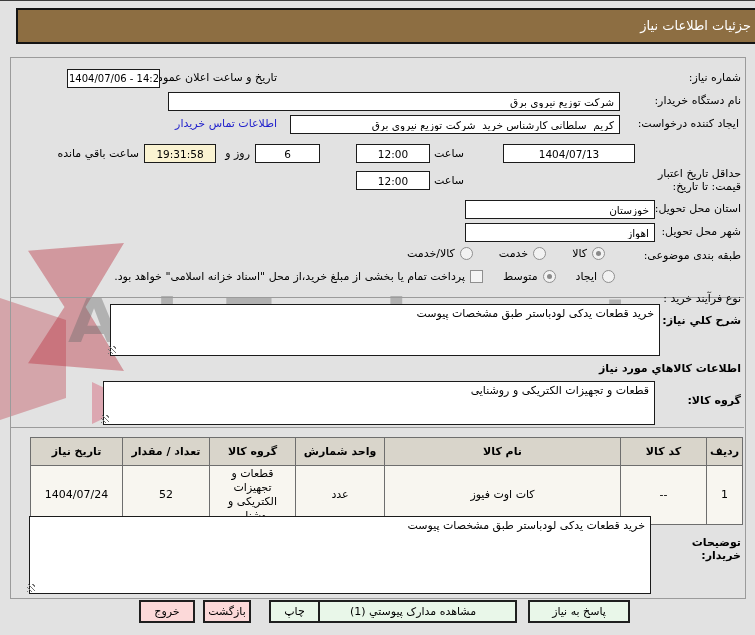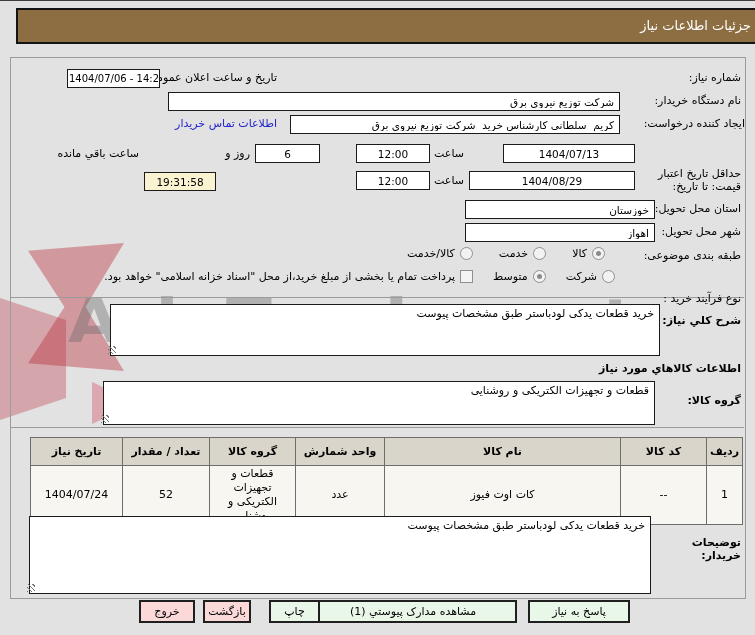--- a/index.html
+++ b/index.html
@@ -67,34 +67,33 @@
   <div class="hr" style="top:297px;"></div>
   <div class="hr" style="top:427px;"></div>
 
   <div class="abs lbl" style="right:14px;top:71px;">شماره نیاز:</div>
   <div class="abs lbl" style="right:478px;top:71px;">تاریخ و ساعت اعلان عمومی:</div>
   <input class="inp ctr" style="right: 595px; top: 69px; width: 93px; font-size: 10px; padding: 1px;" readonly="" value="1404/07/06 - 14:24">
 
   <div class="abs lbl" style="right:14px;top:94px;">نام دستگاه خریدار:</div>
   <input class="inp rt" style="right: 135px; top: 92px; width: 452px;" readonly="" value="شرکت توزیع نیروی برق">
 
-  <div class="abs lbl" style="right:10px;top:117px;">ایجاد کننده درخواست:</div>
+  <div class="abs lbl" style="right:16px;top:117px;">ایجاد کننده درخواست:</div>
   <input class="inp rt" style="right: 135px; top: 115px; width: 330px;" readonly="" value="کریم  سلطانی کارشناس خرید  شرکت توزیع نیروی برق">
   <div class="abs link" style="right:478px;top:117px;">اطلاعات تماس خریدار</div>
 
   <input class="inp ctr" style="right: 120px; top: 144px; width: 132px;" readonly="" value="1404/07/13">
   <div class="abs lbl" style="right:291px;top:147px;">ساعت</div>
   <input class="inp ctr" style="right: 325px; top: 144px; width: 74px;" readonly="" value="12:00">
   <input class="inp ctr" style="right: 435px; top: 144px; width: 65px;" readonly="" value="6">
   <div class="abs lbl" style="right:505px;top:147px;">روز و</div>
-  <input class="inp ctr yellow" style="right: 539px; top: 144px; width: 72px; margin-top: 28px;" readonly="" value="19:31:58">
+  <input class="inp ctr yellow" style="right: 539px; top: 144px; width: 72px;" readonly="" value="19:31:58">
   <div class="abs lbl" style="right:616px;top:147px;">ساعت باقي مانده</div>
 
   <div class="abs lbl wrap" style="right:14px;top:167px;width:105px;">حداقل تاریخ اعتبار قیمت: تا تاریخ:</div>
-  <input class="inp ctr" style="right: 120px; top: 171px; width: 166px;" readonly="" value="1404/08/29">
   <div class="abs lbl" style="right:291px;top:174px;">ساعت</div>
   <input class="inp ctr" style="right: 325px; top: 171px; width: 74px;" readonly="" value="12:00">
 
   <div class="abs lbl" style="right:14px;top:202px;">استان محل تحویل:</div>
   <input class="inp rt" style="right: 100px; top: 200px; width: 190px;" readonly="" value="خوزستان">
 
   <div class="abs lbl" style="right:14px;top:225px;">شهر محل تحویل:</div>
   <input class="inp rt" style="right: 100px; top: 223px; width: 190px;" readonly="" value="اهواز">
 
   <div class="abs lbl" style="right:14px;top:249px;">طبقه بندی موضوعی:</div>
@@ -110,21 +109,21 @@
     <span class="opt">
       <span class="radio"></span>
       <span class="olbl">کالا/خدمت</span>
     </span>
   </div>
 
   <div class="abs lbl" style="right:14px;top:272px;margin-top:20px;">نوع فرآیند خرید :</div>
   <div class="optrow" style="right:140px;top:270px;gap:20px;">
     <span class="opt">
       <span class="radio"></span>
-      <span class="olbl">شرکت</span>
+      <span class="olbl">ایجاد</span>
     </span>
     <span class="opt">
       <span class="radio on"></span>
       <span class="olbl">متوسط</span>
     </span>
     <span class="opt">
       <span class="checkbox"></span>
       <span class="olbl">پرداخت تمام یا بخشی از مبلغ خرید،از محل "اسناد خزانه اسلامی" خواهد بود.</span>
     </span>
   </div>

